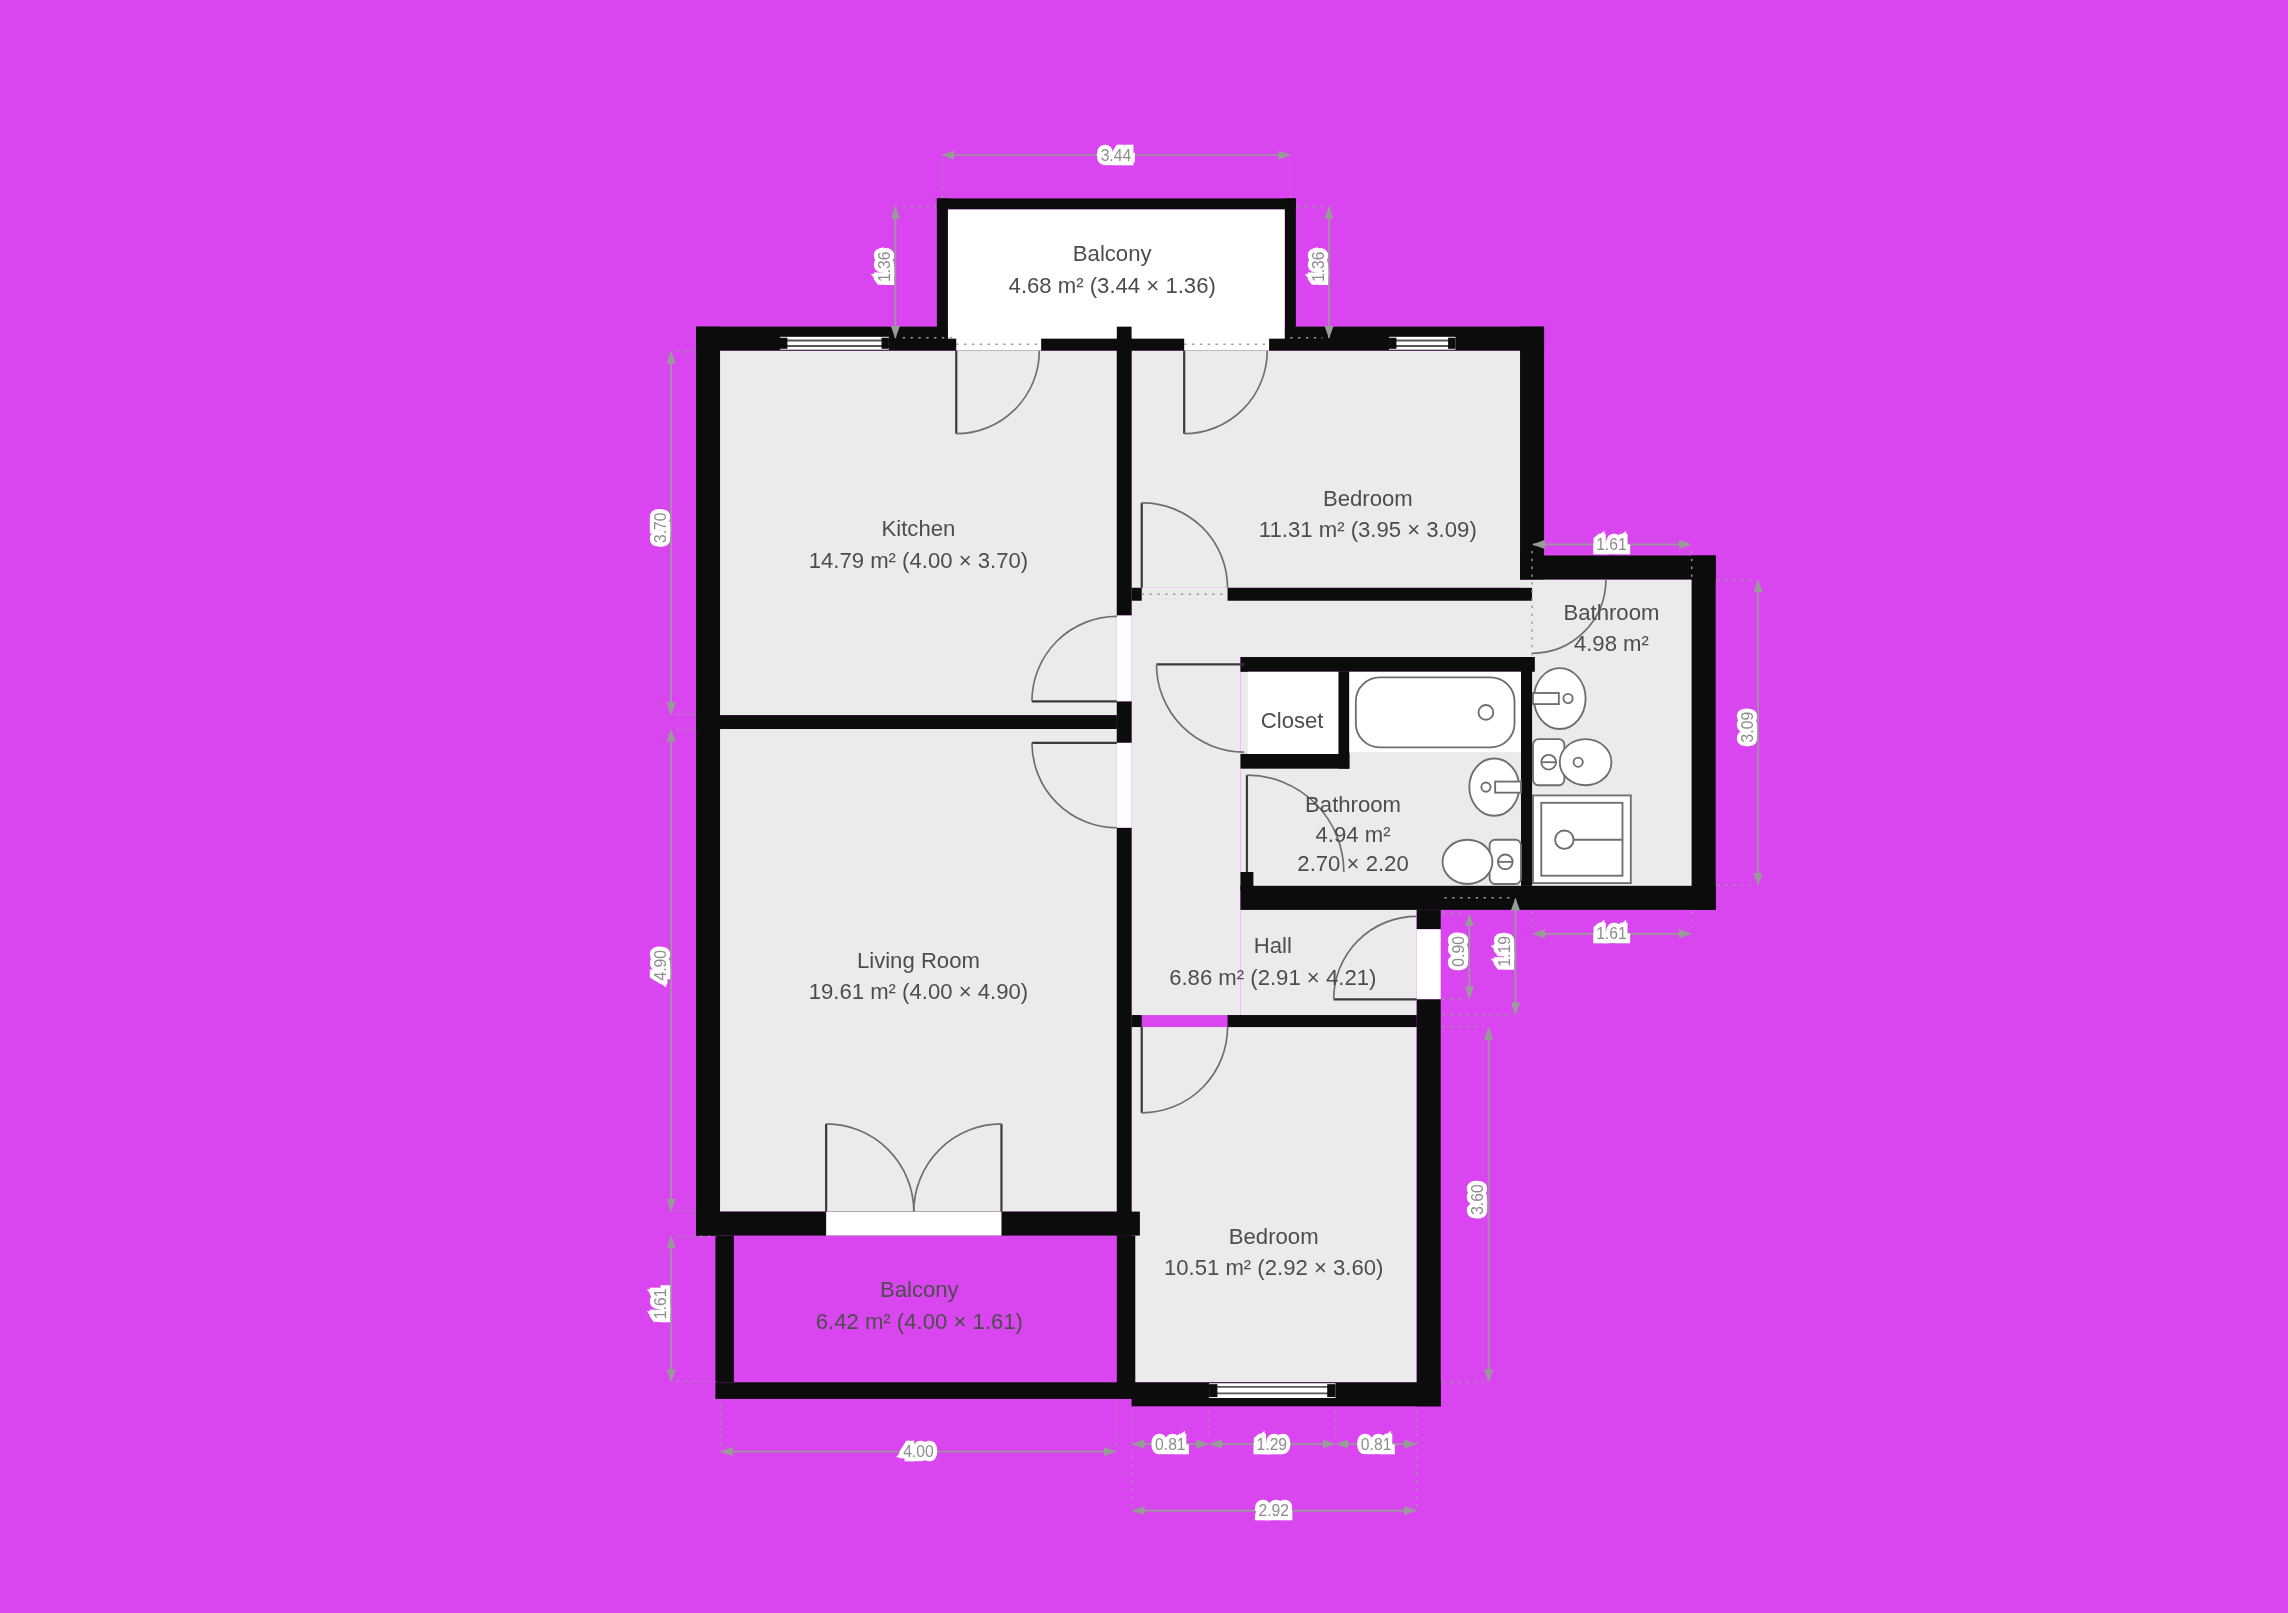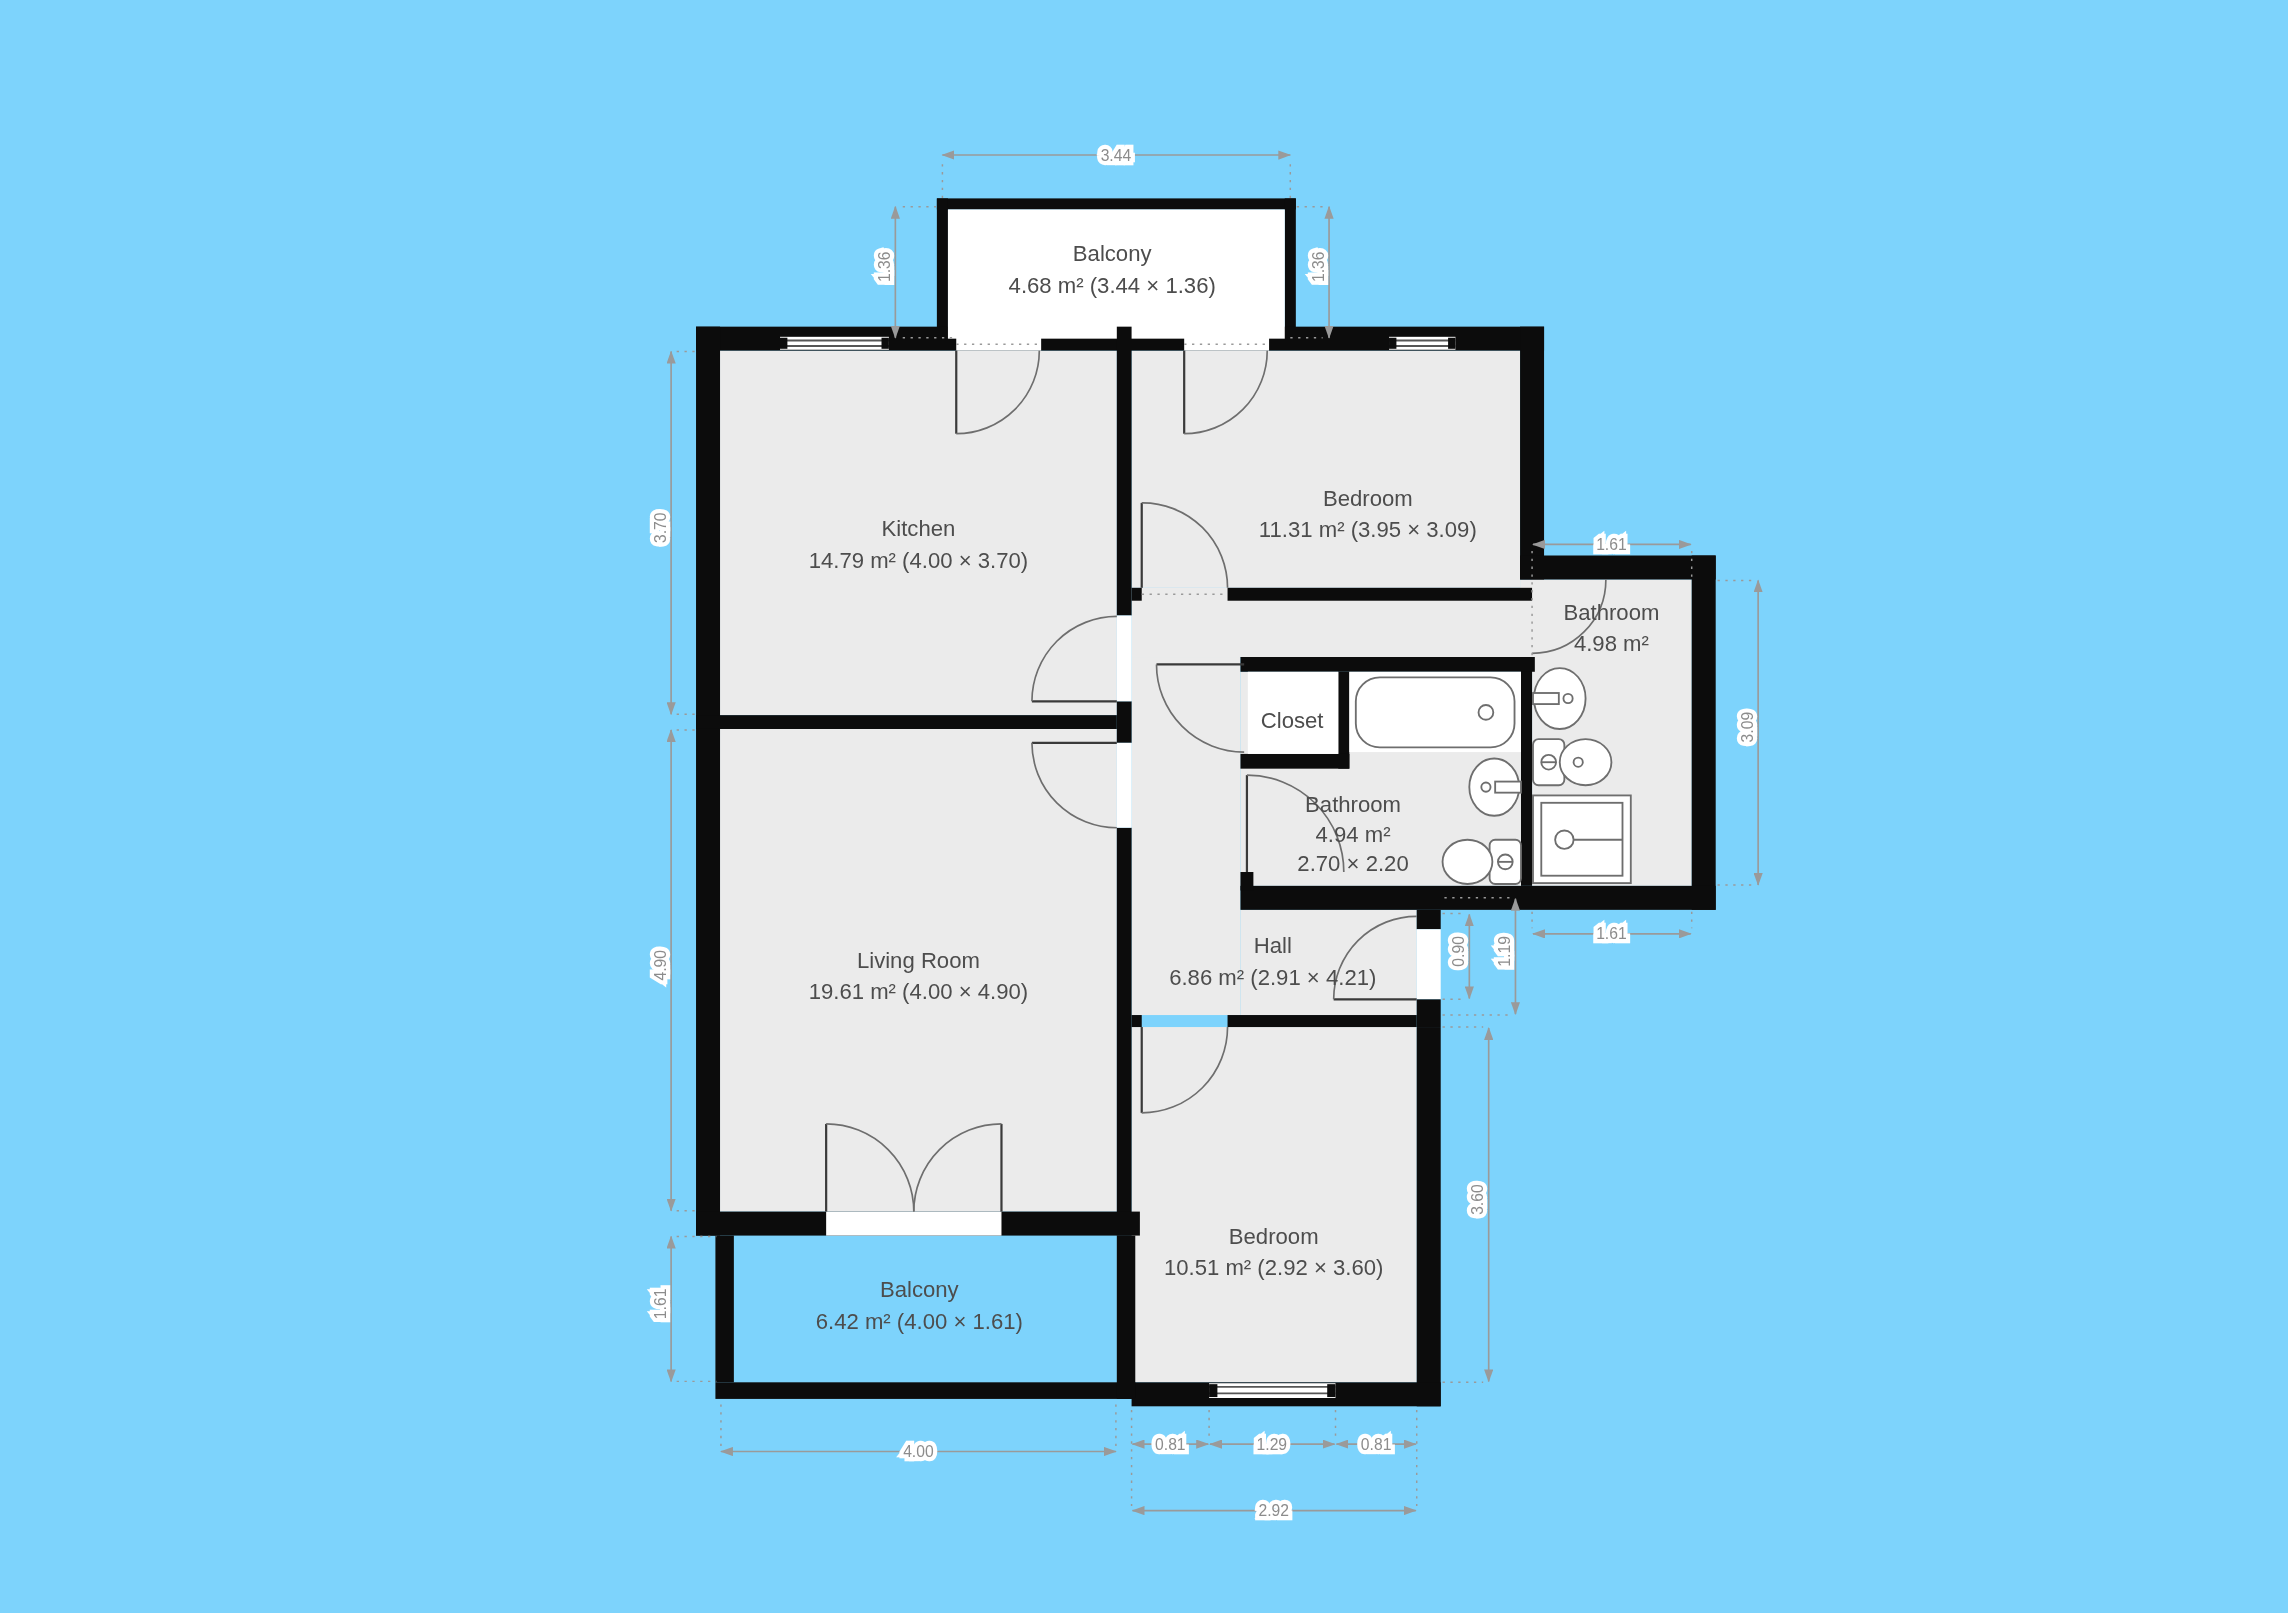--- a/index.html
+++ b/index.html
@@ -1,16 +1,16 @@
 <!DOCTYPE html>
 <html style="font-size:14.8px"><head>
 <meta charset="utf-8">
 <style>
   html,body{margin:0;padding:0;background:#fff;}
-  #canvas{position:relative;width:2289px;height:1613px;background:#7dd3fc;overflow:hidden;}
+  #canvas{position:relative;width:2289px;height:1613px;background:#d946ef;overflow:hidden;}
   svg{display:block;font-family:"Liberation Sans", sans-serif;}
   .floor{fill:#ebebeb;}
   .white{fill:#ffffff;}
   .wall{fill:#0c0c0c;}
   .room-label{fill:#4d4d4d;font-size:24px;text-anchor:middle;}
   .dim-label{fill:#8c8c8c;font-size:17px;text-anchor:middle;stroke:#ffffff;stroke-width:9px;paint-order:stroke;}
   .dimline{stroke:#9a9a9a;stroke-width:1.8;fill:none;}
   .ext{stroke:#9a9a9a;stroke-width:1.6;fill:none;stroke-dasharray:2.5 6;}
   .arc{stroke:#6e6e6e;stroke-width:1.8;fill:none;}
   .leaf{stroke:#3a3a3a;stroke-width:2.4;fill:none;}

